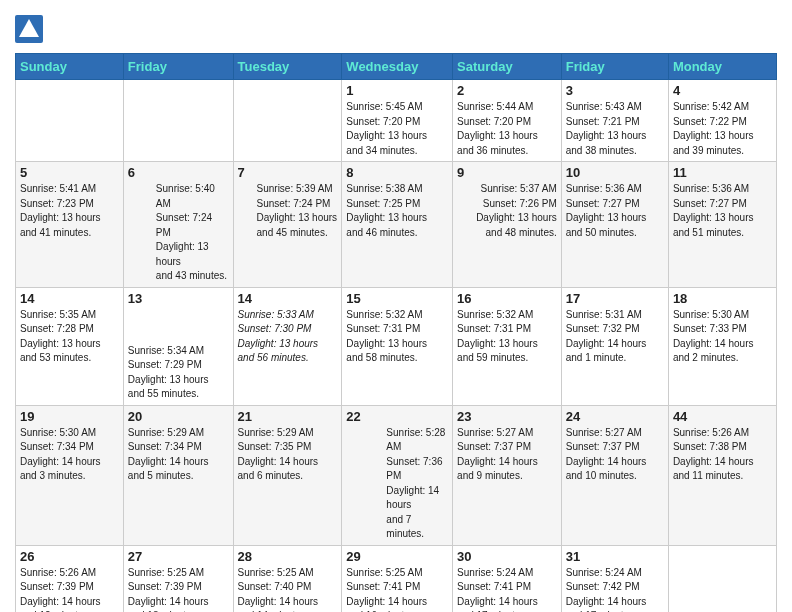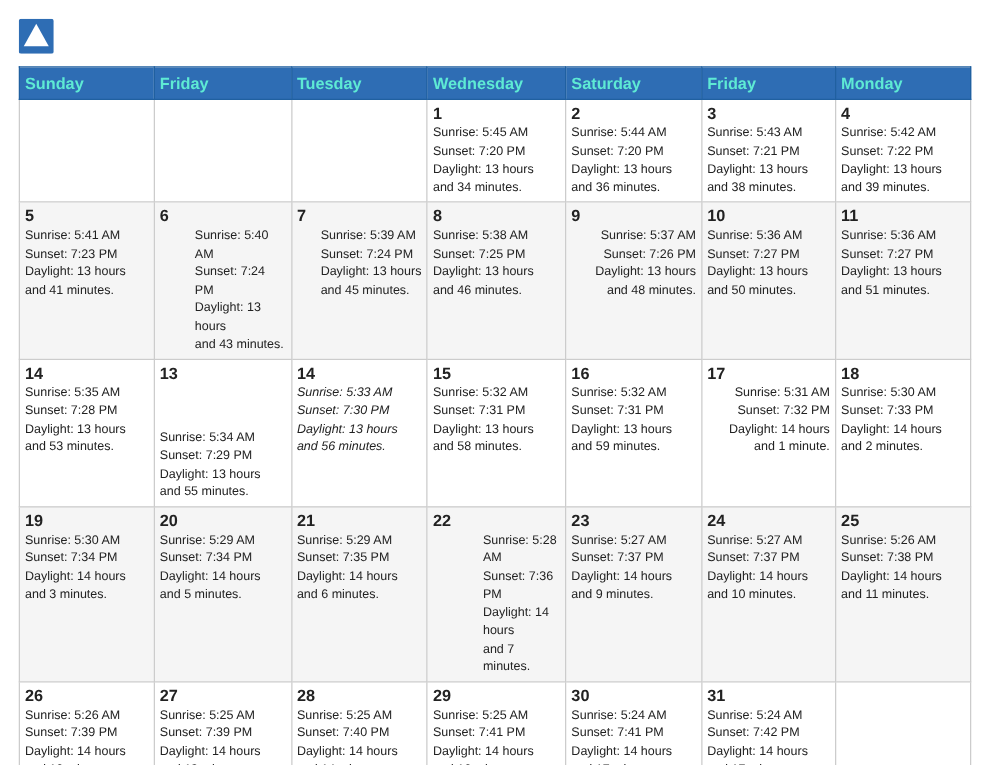--- a/index.html
+++ b/index.html
@@ -237,21 +237,21 @@
           </td>
           <td>
             <span class="day-number">16</span>
             <div class="day-info" style="white-space: pre-line;">Sunrise: 5:32 AM
 Sunset: 7:31 PM
 Daylight: 13 hours
 and 59 minutes.</div>
           </td>
           <td>
             <span class="day-number">17</span>
-            <div class="day-info" style="white-space: pre-line; text-align: right;">Sunrise: 5:31 AM
+            <div class="day-info" style="white-space: pre-line;">Sunrise: 5:31 AM
 Sunset: 7:32 PM
 Daylight: 14 hours
 and 1 minute.</div>
           </td>
           <td>
             <span class="day-number">18</span>
             <div class="day-info" style="white-space: pre-line;">Sunrise: 5:30 AM
 Sunset: 7:33 PM
 Daylight: 14 hours
 and 2 minutes.</div>
@@ -294,21 +294,21 @@
 and 9 minutes.</div>
           </td>
           <td>
             <span class="day-number">24</span>
             <div class="day-info" style="white-space: pre-line;">Sunrise: 5:27 AM
 Sunset: 7:37 PM
 Daylight: 14 hours
 and 10 minutes.</div>
           </td>
           <td>
-            <span class="day-number">25</span>
+            <span class="day-number">44</span>
             <div class="day-info" style="white-space: pre-line;">Sunrise: 5:26 AM
 Sunset: 7:38 PM
 Daylight: 14 hours
 and 11 minutes.</div>
           </td>
         </tr>
         <tr>
           <td>
             <span class="day-number">26</span>
             <div class="day-info" style="white-space: pre-line;">Sunrise: 5:26 AM

